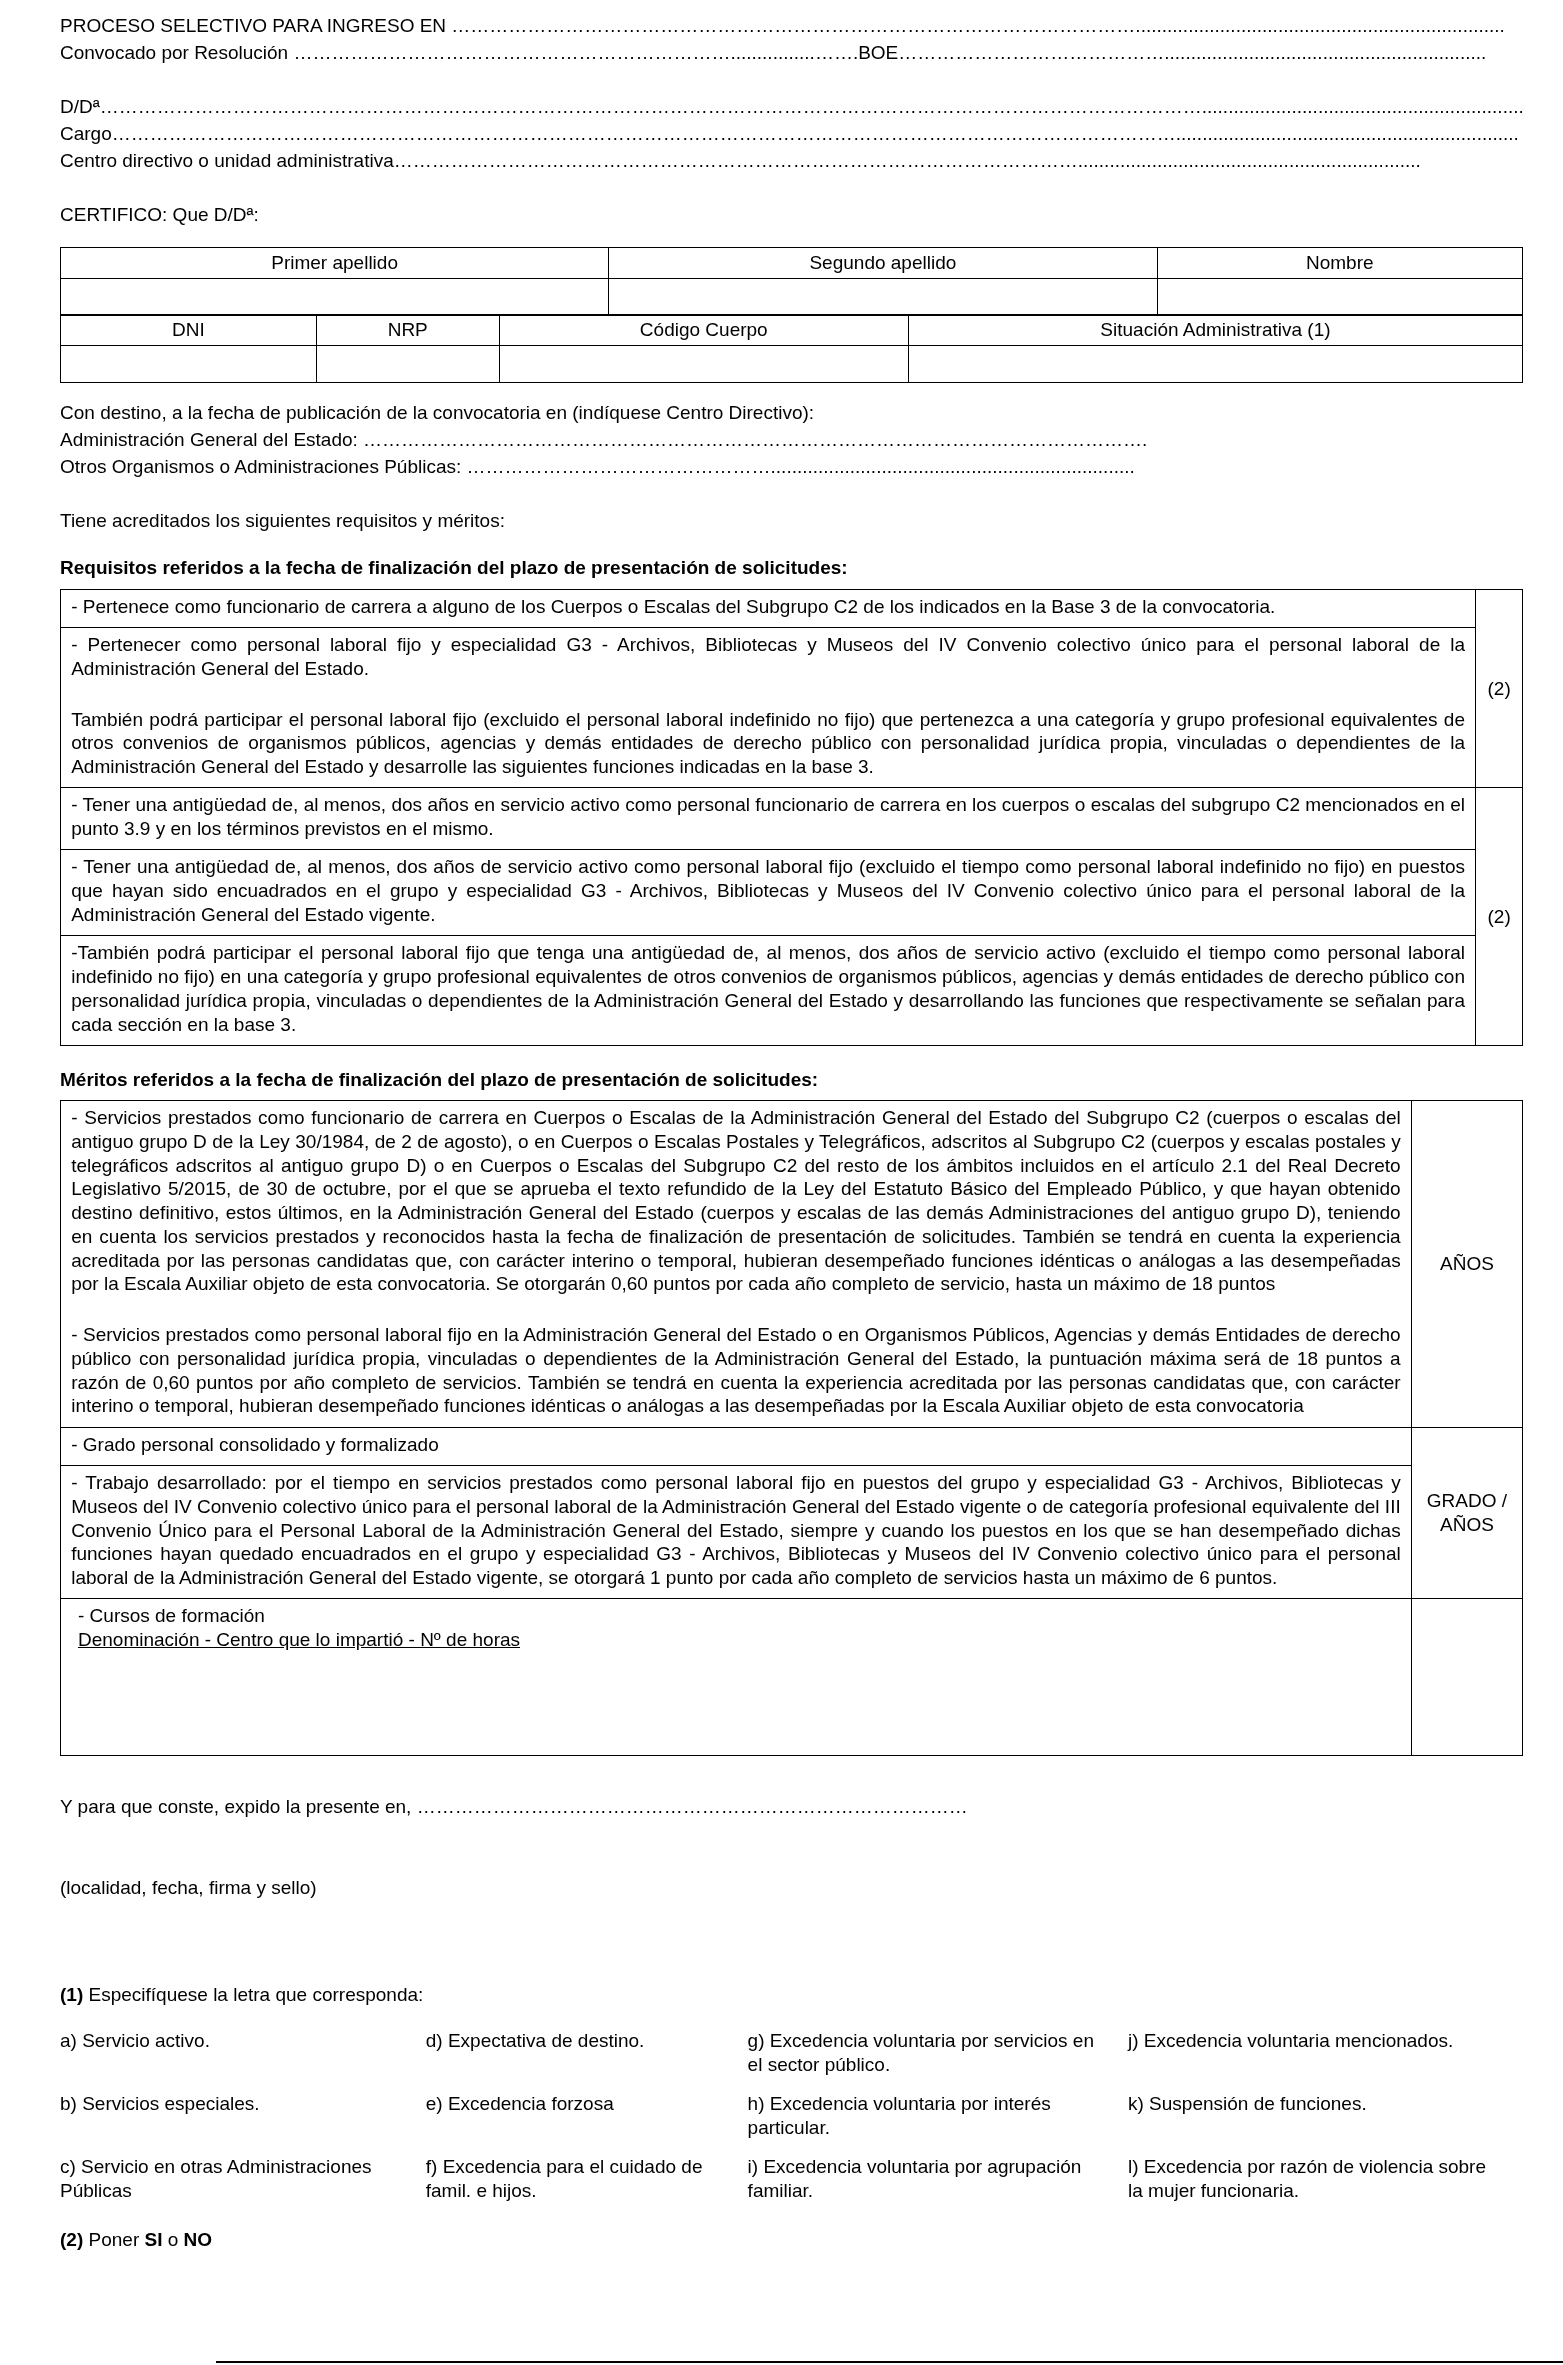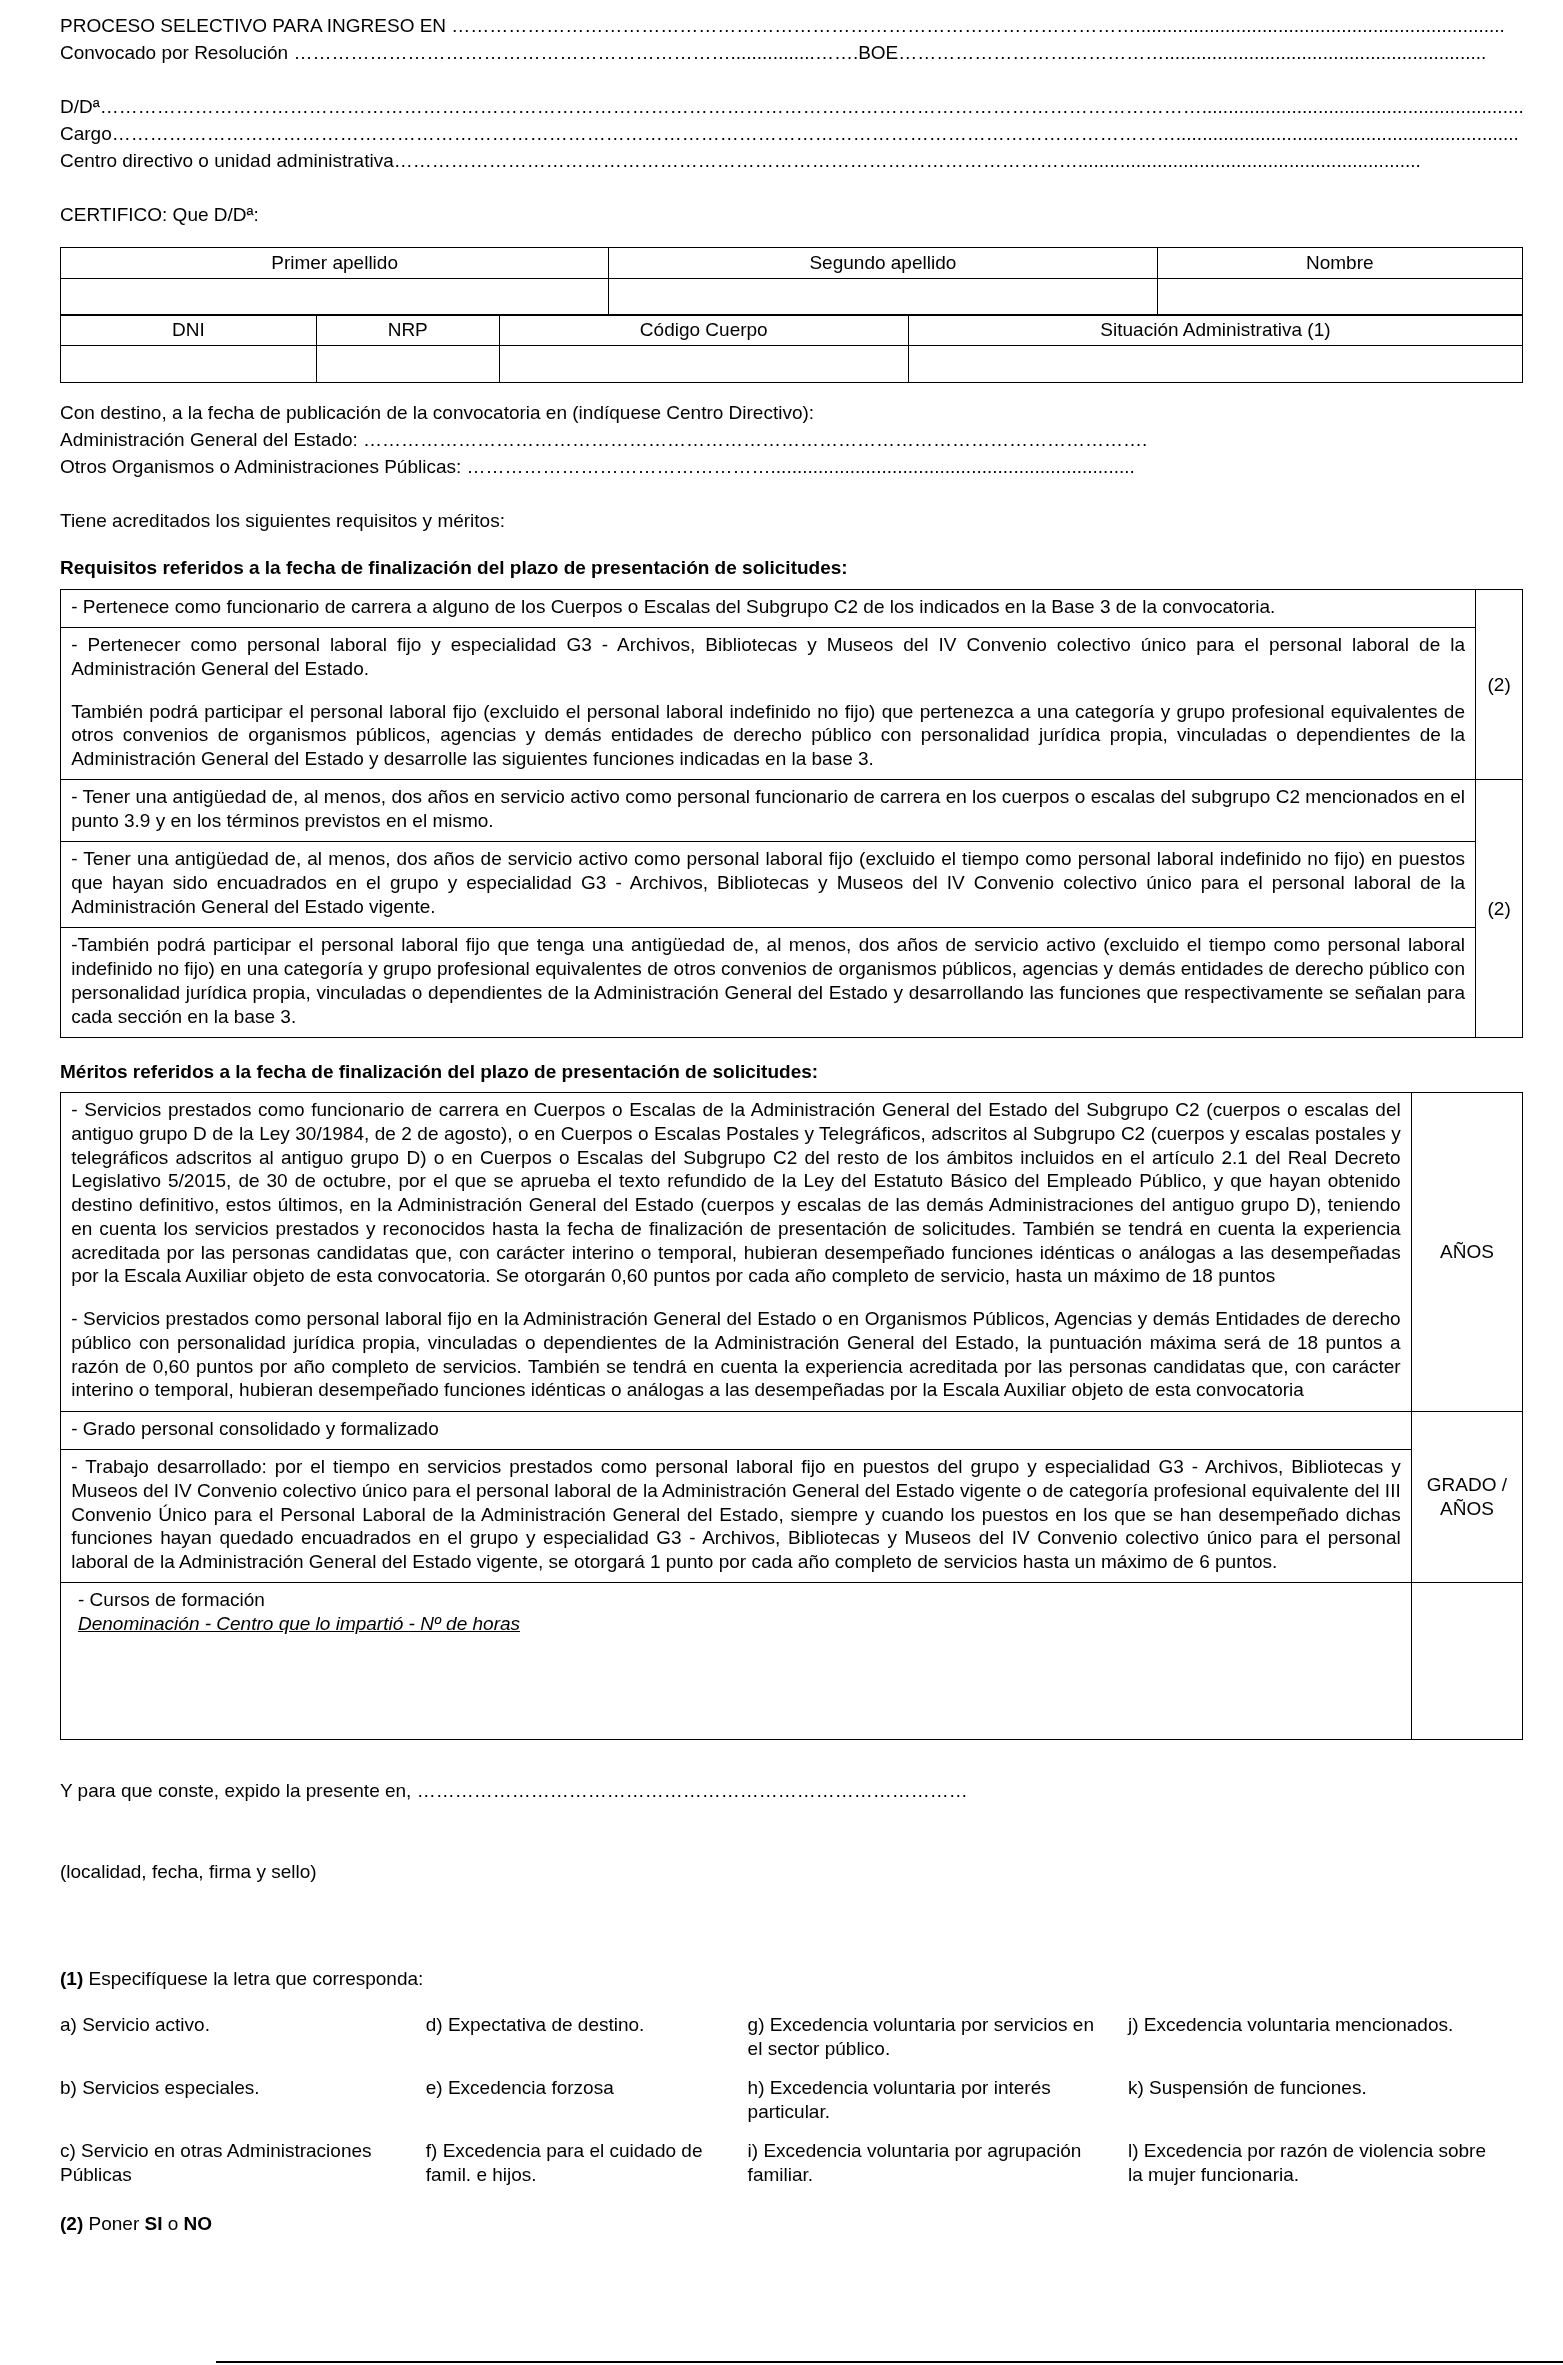--- a/index.html
+++ b/index.html
@@ -43,37 +43,37 @@
     vertical-align: top;
     padding: 5.1px 10.2px 8.5px 10.2px;
     overflow: hidden;
   }
   .box-table td.marker {
     text-align: center;
     vertical-align: middle;
     padding: 3.4px 1.7px;
   }
   .box-table p { margin: 0; }
-  .box-table p.pgap { margin-top: 19px; }
+  .box-table p.pgap { margin-top: 27px; }
   .just { text-align: justify; }
 
   .section-heading {
     text-align: left;
     font-weight: bold;
     margin-top: 22px;
     margin-bottom: 1.7px;
   }
 
   .col-req-main { width: 96.8%; }
   .col-req-mark { width: 3.2%; }
   .col-mer-main { width: 92.4%; }
   .col-mer-mark { width: 7.6%; }
 
   .cursos-title { padding-left: 6.8px; }
-  .cursos-sub { padding-left: 6.8px; text-decoration: underline; font-style: italic; }
+  .cursos-sub { padding-left: 6.8px; text-decoration: underline; }
   .cursos-space { height: 95px; }
 
   .footer-block { margin-top: 37px; }
   .localidad { margin-top: 54px; }
   .note1 { margin-top: 82px; }
   .options-grid {
     display: grid;
     grid-template-columns: 25% 22% 26% 27%;
     row-gap: 15.3px;
     margin-top: 22px;

